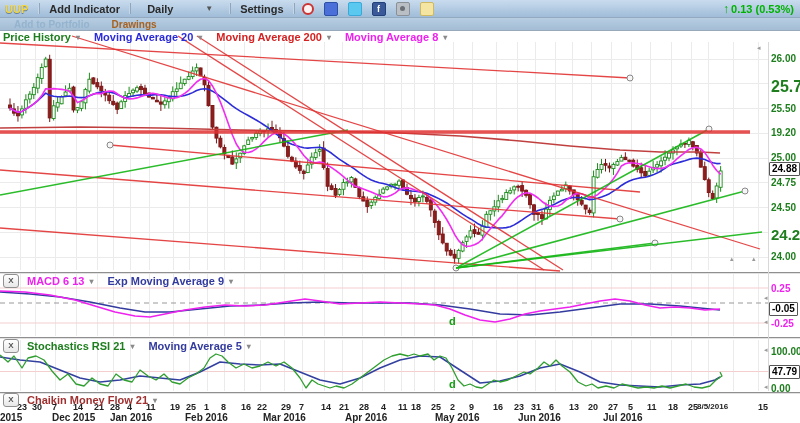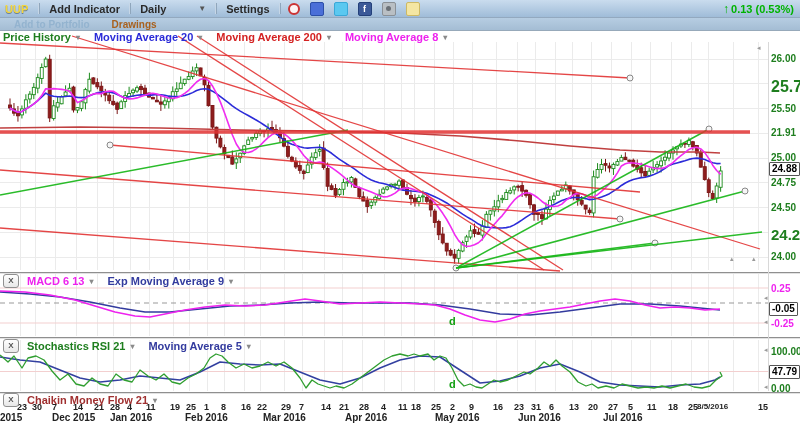--- a/index.html
+++ b/index.html
@@ -9,21 +9,21 @@
   #labels{position:absolute;top:0;left:0;width:800px;height:303px;z-index:2;pointer-events:none;}
   #labels span{position:absolute;white-space:nowrap;}
 
   
   .toolbar{position:absolute;top:0;left:0;right:0;height:17px;z-index:5;
     background:linear-gradient(#cadcee,#9fbcd8);border-bottom:1px solid #93a9bf;
     display:flex;align-items:center;font-size:11px;color:#2a2a2a;font-weight:bold;}
   .toolbar .sym{color:#f4d63c;margin:0 8px 0 5px;text-shadow:0 1px 0 rgba(60,80,110,.6);}
   .toolbar .mi{margin:0 7px;cursor:pointer;}
   .toolbar .sepv{width:1px;height:11px;background:#c6d6e6;border-right:1px solid #8fa6bc;margin:0 2px;}
-  .dd{display:flex;align-items:center;width:66px;justify-content:space-between;margin:0 7px;cursor:pointer;}
+  .dd{display:flex;align-items:center;width:66px;justify-content:space-between;margin:0 14px;cursor:pointer;}
   .dda{color:#555;font-size:8px;margin-left:4px;}
   .ticon{width:12px;height:12px;border-radius:2px;margin:0 5px;display:inline-block;position:relative;cursor:pointer;}
   .i-alarm{background:#fdf3f3;border:2px solid #c33;border-radius:50%;width:8px;height:8px;}
   .i-market{background:#4a6fd8;border:1px solid #2c4fa8;}
   .i-twitter{background:#5bc8f0;border:1px solid #3aa8d8;}
   .i-facebook{background:#3b5998;border:1px solid #24407a;color:#fff;font-size:9px;line-height:12px;text-align:center;font-weight:bold;}
   .i-camera{background:#b9bfc4;border:1px solid #8a9096;}
   .i-camera:after{content:"";position:absolute;left:3px;top:3px;width:5px;height:5px;border-radius:50%;background:#6a7076;}
   .i-notes{background:#f4e6a2;border:1px solid #cdb964;}
   .change{margin-left:auto;margin-right:6px;color:#00b300;font-weight:bold;display:flex;align-items:center;}
@@ -605,21 +605,21 @@
       <line x1="0" y1="337.5" x2="800" y2="337.5" stroke="#8f8f8f" shape-rendering="crispEdges"></line>
       <line x1="0" y1="338.5" x2="800" y2="338.5" stroke="#e2e2e2" shape-rendering="crispEdges"></line>
       <line x1="0" y1="392.5" x2="800" y2="392.5" stroke="#8f8f8f" shape-rendering="crispEdges"></line>
       <line x1="0" y1="393.5" x2="800" y2="393.5" stroke="#e2e2e2" shape-rendering="crispEdges"></line>
       <line x1="768.5" y1="42" x2="768.5" y2="391" stroke="#d8d8d8" shape-rendering="crispEdges"></line>
     </svg>
   <div id="labels">
       <span style="left: 771px; top: 53px; color: rgb(30, 126, 30); font-size: 10px; font-weight: bold;">26.00</span>
       <span style="left: 771px; top: 77.75px; color: rgb(30, 126, 30); font-size: 16px; font-weight: bold;">25.75</span>
       <span style="left: 771px; top: 102.5px; color: rgb(30, 126, 30); font-size: 10px; font-weight: bold;">25.50</span>
-      <span style="left: 771px; top: 127.25px; color: rgb(30, 126, 30); font-size: 10px; font-weight: bold;">21.91</span>
+      <span style="left: 771px; top: 127.25px; color: rgb(30, 126, 30); font-size: 10px; font-weight: bold;">19.20</span>
       <span style="left: 771px; top: 152px; color: rgb(30, 126, 30); font-size: 10px; font-weight: bold;">25.00</span>
       <span style="left: 771px; top: 176.75px; color: rgb(30, 126, 30); font-size: 10px; font-weight: bold;">24.75</span>
       <span style="left: 771px; top: 201.5px; color: rgb(30, 126, 30); font-size: 10px; font-weight: bold;">24.50</span>
       <span style="left: 771px; top: 226.25px; color: rgb(30, 126, 30); font-size: 15px; font-weight: bold;">24.25</span>
       <span style="left: 771px; top: 251px; color: rgb(30, 126, 30); font-size: 10px; font-weight: bold;">24.00</span>
       <span style="left: 771px; top: 283px; color: rgb(238, 34, 238); font-size: 10px; font-weight: bold;">0.25</span>
       <span style="left: 771px; top: 318px; color: rgb(238, 34, 238); font-size: 10px; font-weight: bold;">-0.25</span>
       <span style="left: 771px; top: 346px; color: rgb(30, 126, 30); font-size: 10px; font-weight: bold;">100.00</span>
       <span style="left: 771px; top: 383px; color: rgb(30, 126, 30); font-size: 10px; font-weight: bold;">0.00</span>
       <span style="left: 449px; top: 315px; color: rgb(18, 160, 18); font-size: 11px; font-weight: bold;">d</span>

